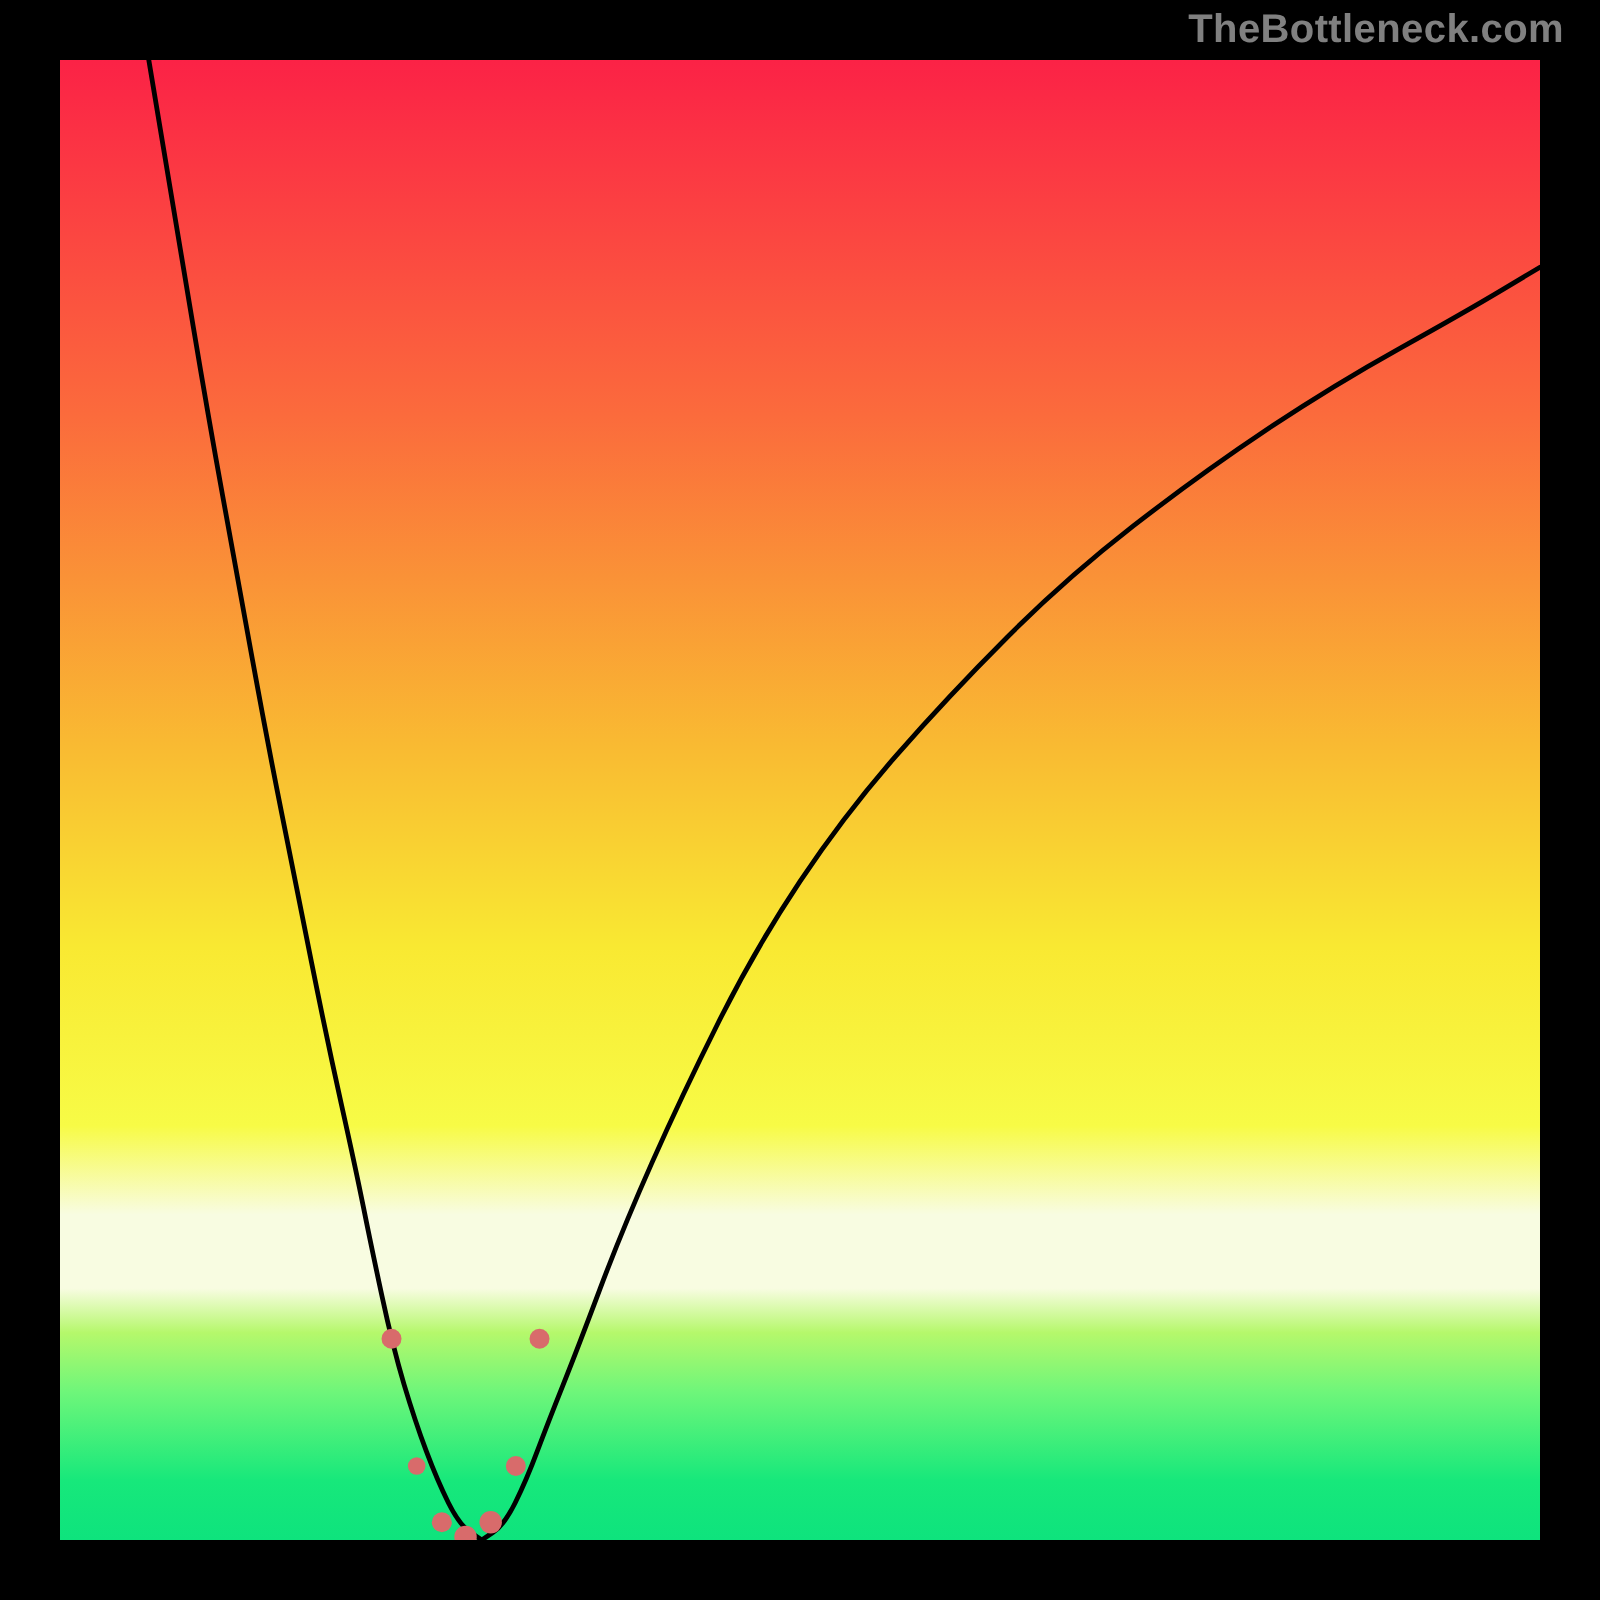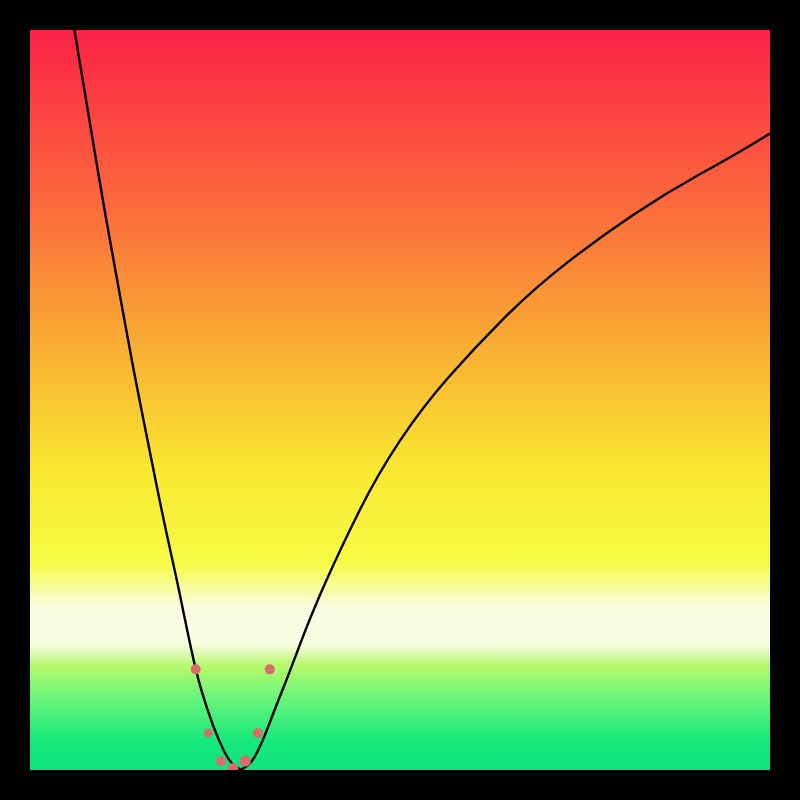--- a/index.html
+++ b/index.html
@@ -36,20 +36,21 @@
   }
   svg {
     display: block;
   }
 </style>
 </head>
 <body>
 
 <div class="frame">
 
+  <div class="attribution">TheBottleneck.com</div>
 
   <div class="plot-area">
     <svg id="chart-svg" width="740" height="740" viewBox="0 0 740 740" preserveAspectRatio="none">
       <defs>
         <linearGradient id="bg-grad" x1="0" y1="0" x2="0" y2="1">
             <stop offset="0%" stop-color="#fb2246"></stop>
             <stop offset="24%" stop-color="#fb6b3c"></stop>
             <stop offset="46%" stop-color="#f9b932"></stop>
             <stop offset="60%" stop-color="#f9e932"></stop>
             <stop offset="72%" stop-color="#f7fb46"></stop>

